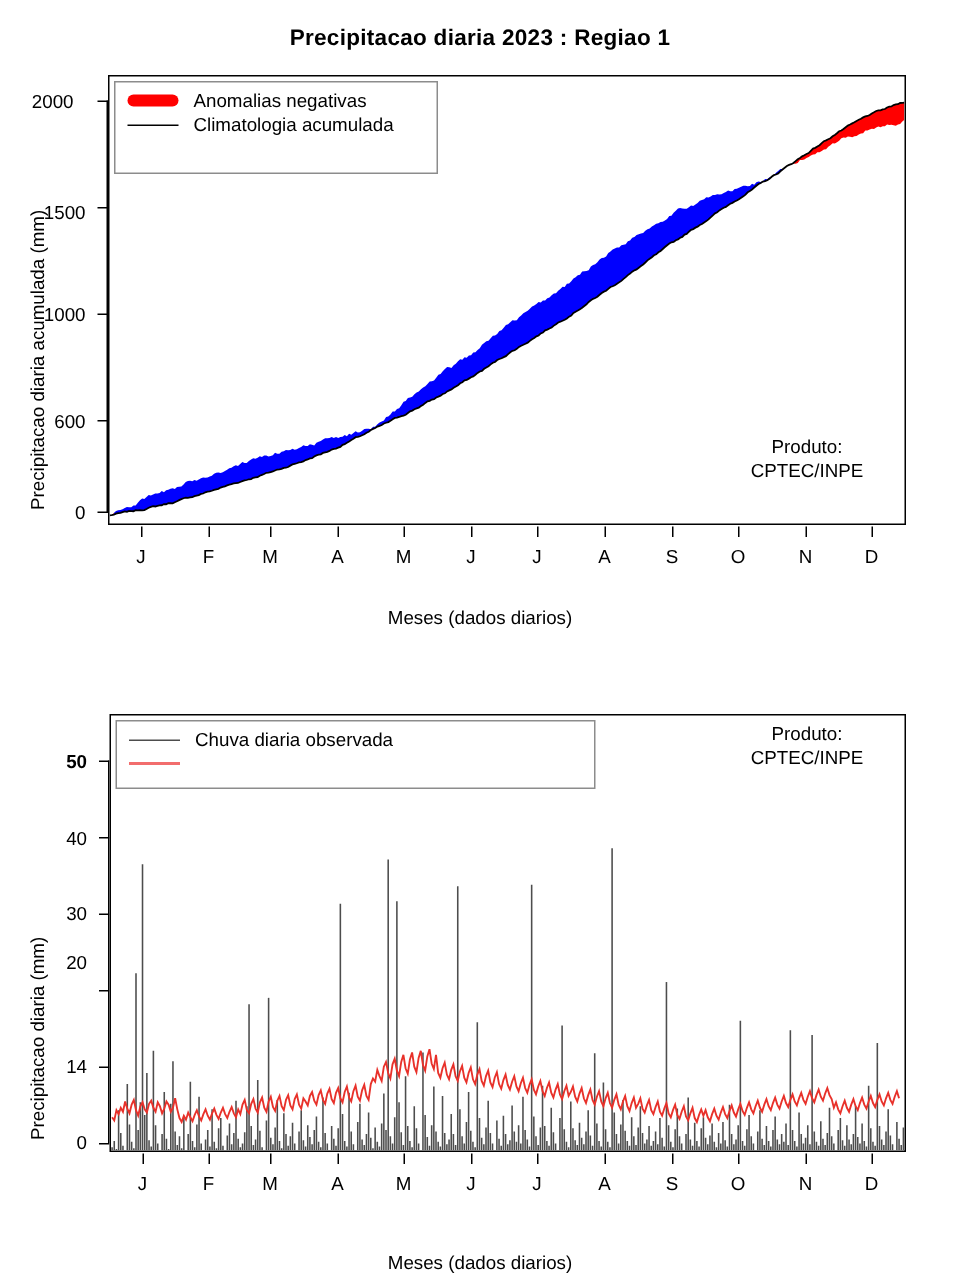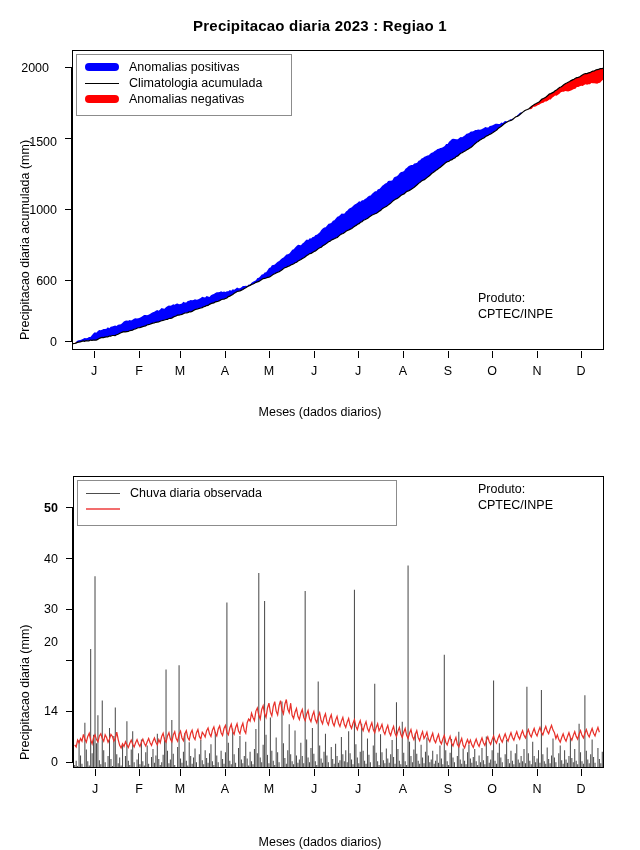--- a/index.html
+++ b/index.html
@@ -28,21 +28,21 @@
   
   .legend{position:absolute;background:#fff;border:1px solid #8c8c8c;
           box-sizing:border-box;padding:4px 7px 4px 5px;}
   .legend-row{display:flex;align-items:center;height:16px;}
   .legend-key{width:40px;flex:0 0 40px;display:flex;align-items:center;
               justify-content:center;margin-right:7px;}
   .swatch-bar{width:34px;height:8px;border-radius:4px;}
   .swatch-line{width:34px;height:0;border-top:1.3px solid #000;}
   .legend-txt{font-size:12.5px;white-space:nowrap;}
 
-  .produto{position:absolute;font-size:12.5px;text-align:left;line-height:1.25;
+  .produto{position:absolute;font-size:12.5px;text-align:center;line-height:1.25;
            white-space:nowrap;}
 </style>
 </head>
 <body>
 
 <div class="page">
 
   <div class="figure" style="top:0;height:430px;">
 
     <div class="fig-title" style="top:17px;">Precipitacao diaria 2023 : Regiao 1</div>
@@ -100,35 +100,29 @@
     <div class="xtick-txt" style="left:343px;top:364px;width:30px;">J</div>
     <div class="xtick-txt" style="left:388px;top:364px;width:30px;">A</div>
     <div class="xtick-txt" style="left:433px;top:364px;width:30px;">S</div>
     <div class="xtick-txt" style="left:477px;top:364px;width:30px;">O</div>
     <div class="xtick-txt" style="left:522px;top:364px;width:30px;">N</div>
     <div class="xtick-txt" style="left:566px;top:364px;width:30px;">D</div>
 
     <div class="legend" style="left:76px;top:54px;width:216px;height:62px;">
       <div class="legend-row">
         <span class="legend-key">
-          <span class="swatch-bar" style="background:#0000ff;"></span>
+          <span class="swatch-bar" style="background:#ff0000;"></span>
         </span>
-        <span class="legend-txt">Anomalias positivas</span>
+        <span class="legend-txt">Anomalias negativas</span>
       </div>
       <div class="legend-row">
         <span class="legend-key">
           <span class="swatch-line"></span>
         </span>
         <span class="legend-txt">Climatologia acumulada</span>
-      </div>
-      <div class="legend-row">
-        <span class="legend-key">
-          <span class="swatch-bar" style="background:#ff0000;"></span>
-        </span>
-        <span class="legend-txt">Anomalias negativas</span>
       </div>
     </div>
 
     <div class="produto" style="left:478px;top:291px;width:120px;">
       <div>Produto:</div>
       <div>CPTEC/INPE</div>
     </div>
   </div>
 
   <div class="figure" style="top:430px;height:420px;">

